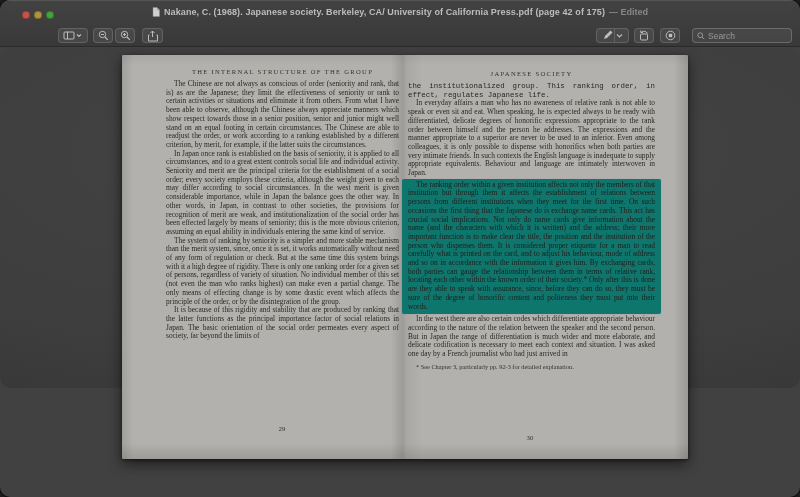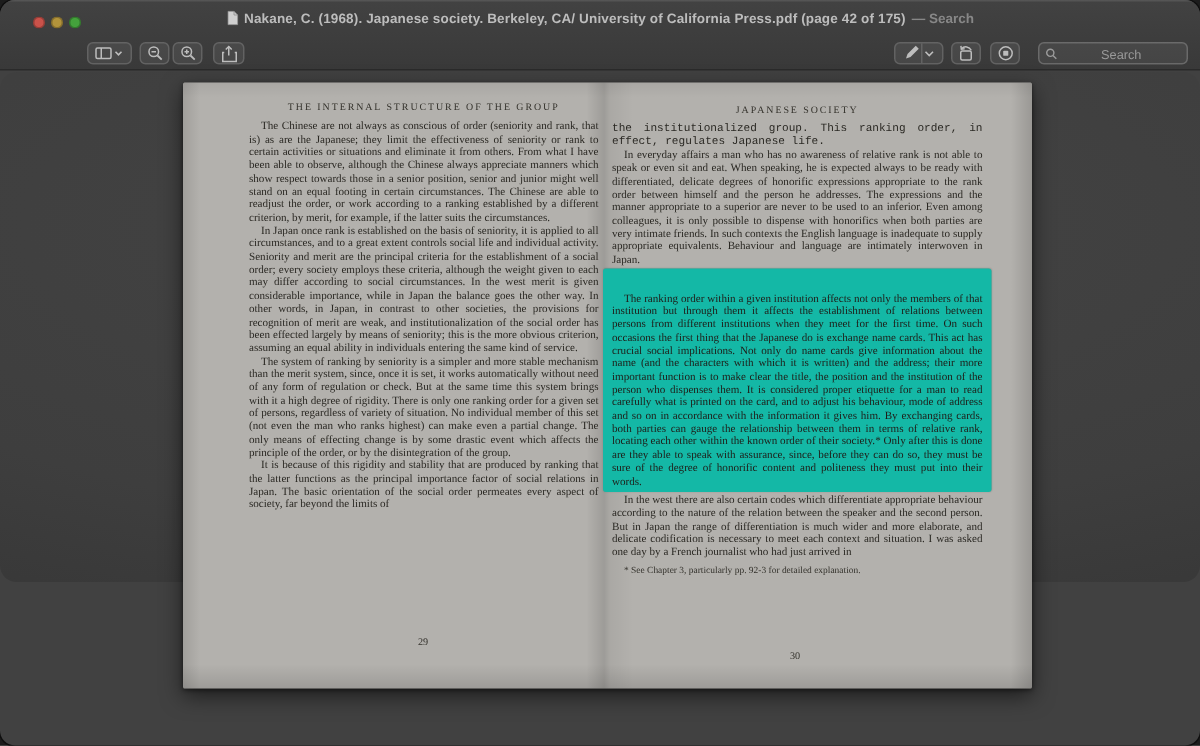--- a/index.html
+++ b/index.html
@@ -31,21 +31,21 @@
                  background:rgba(255,255,255,.07);
                  border:1px solid rgba(120,120,120,.55); border-radius:4px;
                  display:flex; align-items:center; justify-content:center; }
   .toolbar-btn svg { display:block; }
   .seg-divider { width:1px; height:100%; background:rgba(120,120,120,.55); }
 
   .search { position:absolute; top:28px; left:692px; width:100px; height:15px;
             background:rgba(255,255,255,.06); border:1px solid rgba(130,130,130,.6);
             border-radius:4px; display:flex; align-items:center; padding:0 4px; gap:3px; }
   .search input { flex:1; min-width:0; background:transparent; border:none; outline:none;
-                  font-size:8.5px; color:#d8d8d8; font-family:"Liberation Sans",sans-serif;text-align:center; }
+                  font-size:8.5px; color:#d8d8d8; font-family:"Liberation Sans",sans-serif; }
   .search input::placeholder { color:#9a9a9a; }
 
   
   .content { position:absolute; left:0; top:48px; width:100%; height:340px;
              background:radial-gradient(ellipse 120% 100% at 50% 30%, #444444 0%, #3e3e3e 60%, #343434 100%);border-radius:11px; }
 
   .spread { position:absolute; left:122px; top:7px; width:566px; height:404px;
             background:#b3b1ad;
             box-shadow:0 5px 14px rgba(0,0,0,.55), 0 1px 3px rgba(0,0,0,.5);
             border-radius:1px; }
@@ -63,22 +63,22 @@
 
   .running-head { font-family:"Liberation Serif", serif; font-size:6.6px;
                   letter-spacing:1.3px; text-align:center; color:#35332d;
                   margin-bottom:5px; white-space:nowrap; }
 
   .page-col p { font-family:"Liberation Serif", serif; font-size:7.4px;
                 line-height:8.7px; text-align:justify; text-indent:8px;
                 color:#2a2823; }
   .page-col p.noindent { text-indent:0;font-family:Liberation Mono, monospace; }
 
-  p.highlight { background:#14b8a6; color:#1f1d18;
-                margin:1px -6px 1px -6px; padding:16px 6px 3px 6px;
+  p.highlight { background:#0f766e; color:#1f1d18;
+                margin:1px -6px 1px -6px; padding:2px 6px 3px 6px;
                 border-radius:2px; box-shadow:0 0 1px rgba(0,0,0,.2); }
 
   .footnote { font-family:"Liberation Serif", serif; font-size:6.3px;
               line-height:8px; margin-top:4px; padding-left:8px; color:#33312b; }
 
   .pagenum { position:absolute; font-family:"Liberation Serif", serif;
              font-size:6.8px; color:#35332d; width:40px; text-align:center; }
   .pagenum.p29 { left:140px; top:370px; }
   .pagenum.p30 { left:388px; top:379px; }
 </style>
@@ -96,21 +96,21 @@
     </div>
 
     <div class="title-wrap">
       <span class="doc-icon">
         <svg width="8" height="10" viewBox="0 0 8 10">
             <path d="M1 .5h4l2.5 2.5v6.5h-6.5z" fill="#cfcfcf" stroke="#8a8a8a" stroke-width=".5"></path>
             <path d="M5 .5v2.5h2.5" fill="none" stroke="#8a8a8a" stroke-width=".5"></path>
           </svg>
       </span>
       <span class="title-text">Nakane, C. (1968). Japanese society. Berkeley, CA/ University of California Press.pdf (page 42 of 175)</span>
-      <span class="edited">— Search</span>
+      <span class="edited">— Edited</span>
     </div>
 
     <div class="toolbar-btn" style="left:58px; width:30px;">
       <svg width="20" height="9" viewBox="0 0 20 9">
         <rect x="1" y="1" width="10" height="7" rx="1" fill="none" stroke="#bdbdbd" stroke-width="1"></rect>
         <line x1="4.5" y1="1" x2="4.5" y2="8" stroke="#bdbdbd" stroke-width="1"></line>
         <path d="M14 3.5l2 2 2-2" fill="none" stroke="#bdbdbd" stroke-width="1.1"></path>
       </svg>
     </div>
     <div class="toolbar-btn" style="left:93px; width:20px;">

